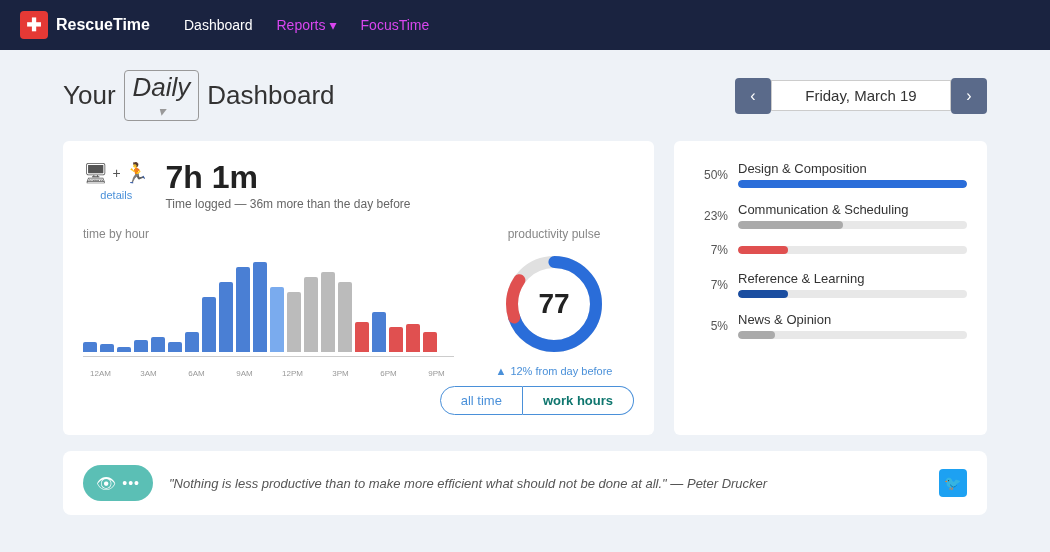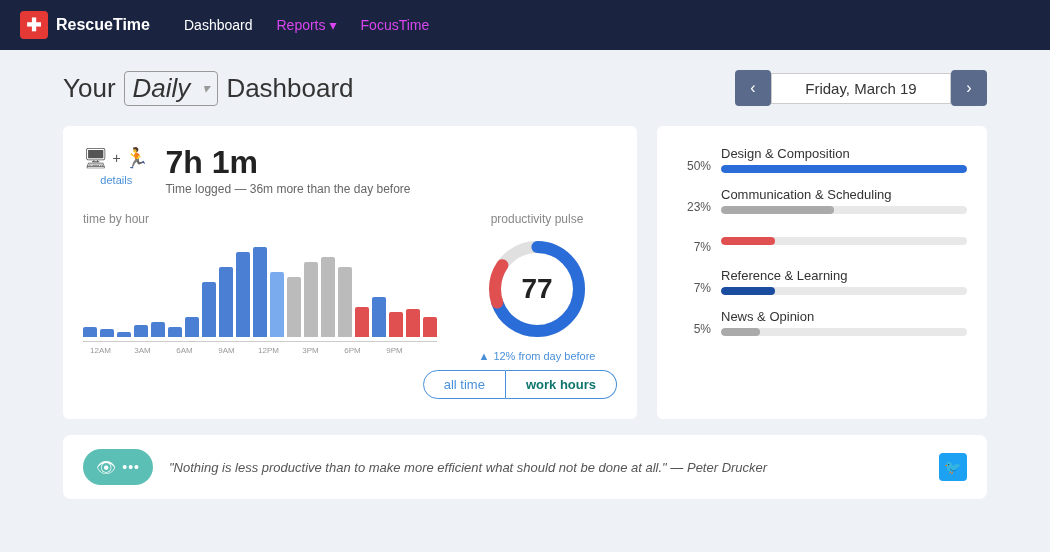--- a/index.html
+++ b/index.html
@@ -95,21 +95,22 @@
     .your-text { font-size: 26px; color: #333; font-weight: 300; }
     .daily-badge {
       border: 1.5px solid #999;
       border-radius: 4px;
       padding: 1px 8px;
       font-style: italic;
       font-size: 26px;
       color: #333;
       display: flex;
       align-items: center;
-      gap: 12px;
+      gap: 0;
+      flex-direction: column;
     }
     .dashboard-text { font-size: 26px; color: #333; font-weight: 300; }
     .date-nav {
       display: flex;
       align-items: center;
       gap: 0;
     }
     .date-arrow {
       width: 36px;
       height: 36px;
@@ -210,22 +211,22 @@
       width: 14px;
       border-radius: 2px 2px 0 0;
       flex-shrink: 0;
     }
     .bar.blue { background: #4a7fd4; }
     .bar.blue-light { background: #7aabee; }
     .bar.gray { background: #bbb; }
     .bar.red { background: #e05050; }
     .bar-x-labels {
       display: flex;
-      gap: 7px;
-      margin-top: 4px;
+      gap: 13px;
+      margin-top: 12px;
     }
     .bar-x-label {
       width: 14px;
       font-size: 8px;
       color: #999;
       text-align: center;
       flex-shrink: 0;
     }
 
     
@@ -274,21 +275,20 @@
       align-items: center;
       margin-bottom: 14px;
       gap: 10px;
     }
     .cat-pct {
       width: 34px;
       font-size: 12px;
       color: #555;
       text-align: right;
       font-weight: 500;
-      margin-top: 12px;
     }
     .cat-info { flex: 1; }
     .cat-name {
       font-size: 13px;
       color: #333;
       margin-bottom: 4px;
     }
     .cat-bar-bg {
       height: 8px;
       background: #e8e8e8;

